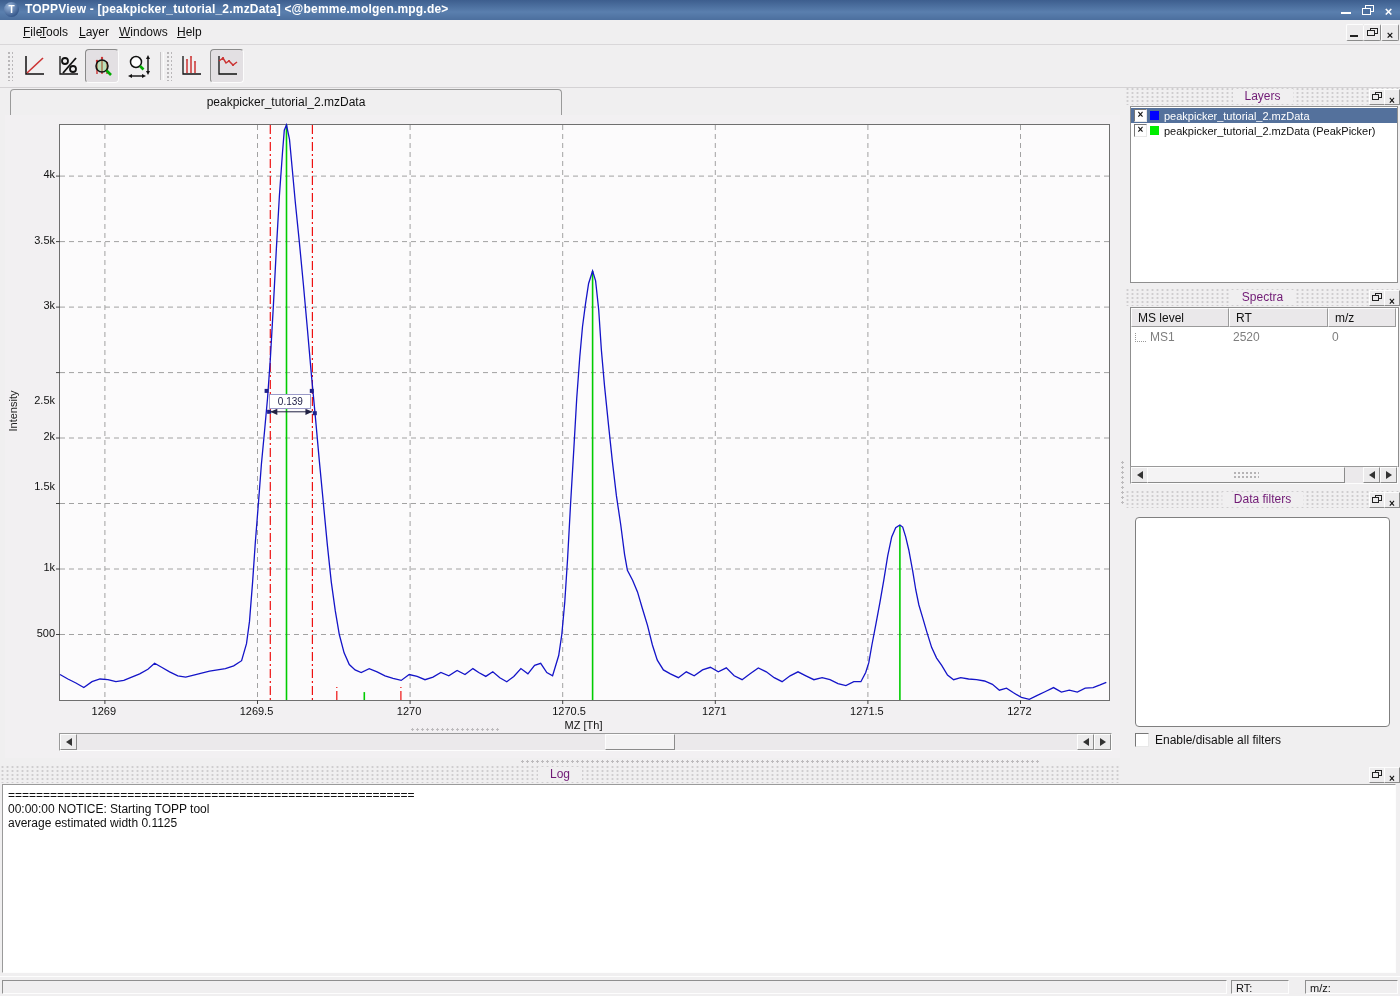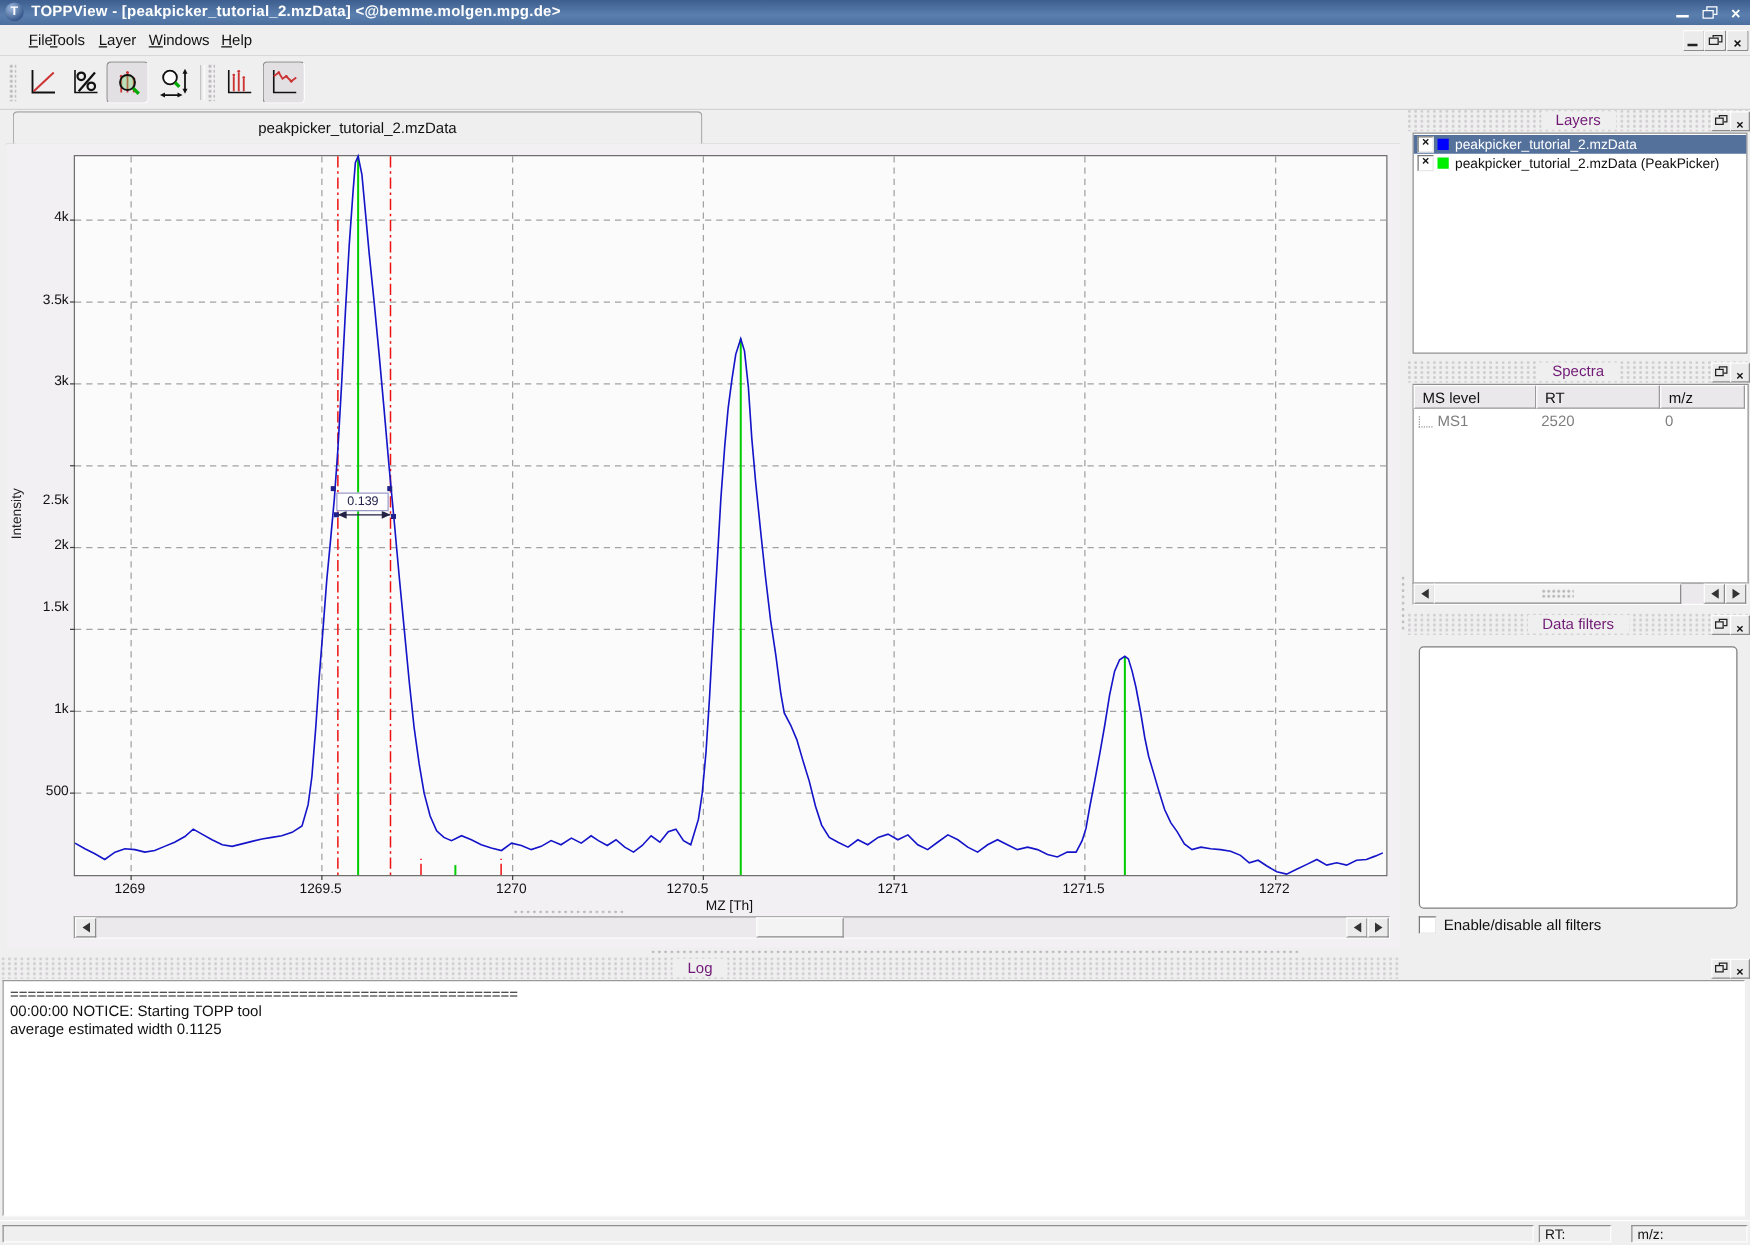--- a/index.html
+++ b/index.html
@@ -258,21 +258,21 @@
         <div class="y-tick-label" style="top: 315.041px;">2k</div>
         <div class="y-tick-label" style="top: 249.551px; margin-top: 29px;">2.5k</div>
         <div class="y-tick-label" style="top: 184.062px;">3k</div>
         <div class="y-tick-label" style="top: 118.572px;">3.5k</div>
         <div class="y-tick-label" style="top: 53.082px;">4k</div>
       </div>
     <div id="x-tick-labels">
         <div class="x-tick-label" style="left: 68.8656px;">1269</div>
         <div class="x-tick-label" style="left: 221.47px;">1269.5</div>
         <div class="x-tick-label" style="left: 374.074px;">1270</div>
-        <div class="x-tick-label" style="left: 515px; text-align: center;">1270.5</div>
+        <div class="x-tick-label" style="left: 534px; text-align: center;">1270.5</div>
         <div class="x-tick-label" style="left: 679.282px;">1271</div>
         <div class="x-tick-label" style="left: 831.886px;">1271.5</div>
         <div class="x-tick-label" style="left: 984.49px;">1272</div>
       </div>
     <div id="xlabel">MZ [Th]</div>
 
     <div class="h-splitter" style="left:405px;top:611px;width:90px;">
         <span class="h-grip" style="left:0;width:90px;"></span>
       </div>
 

